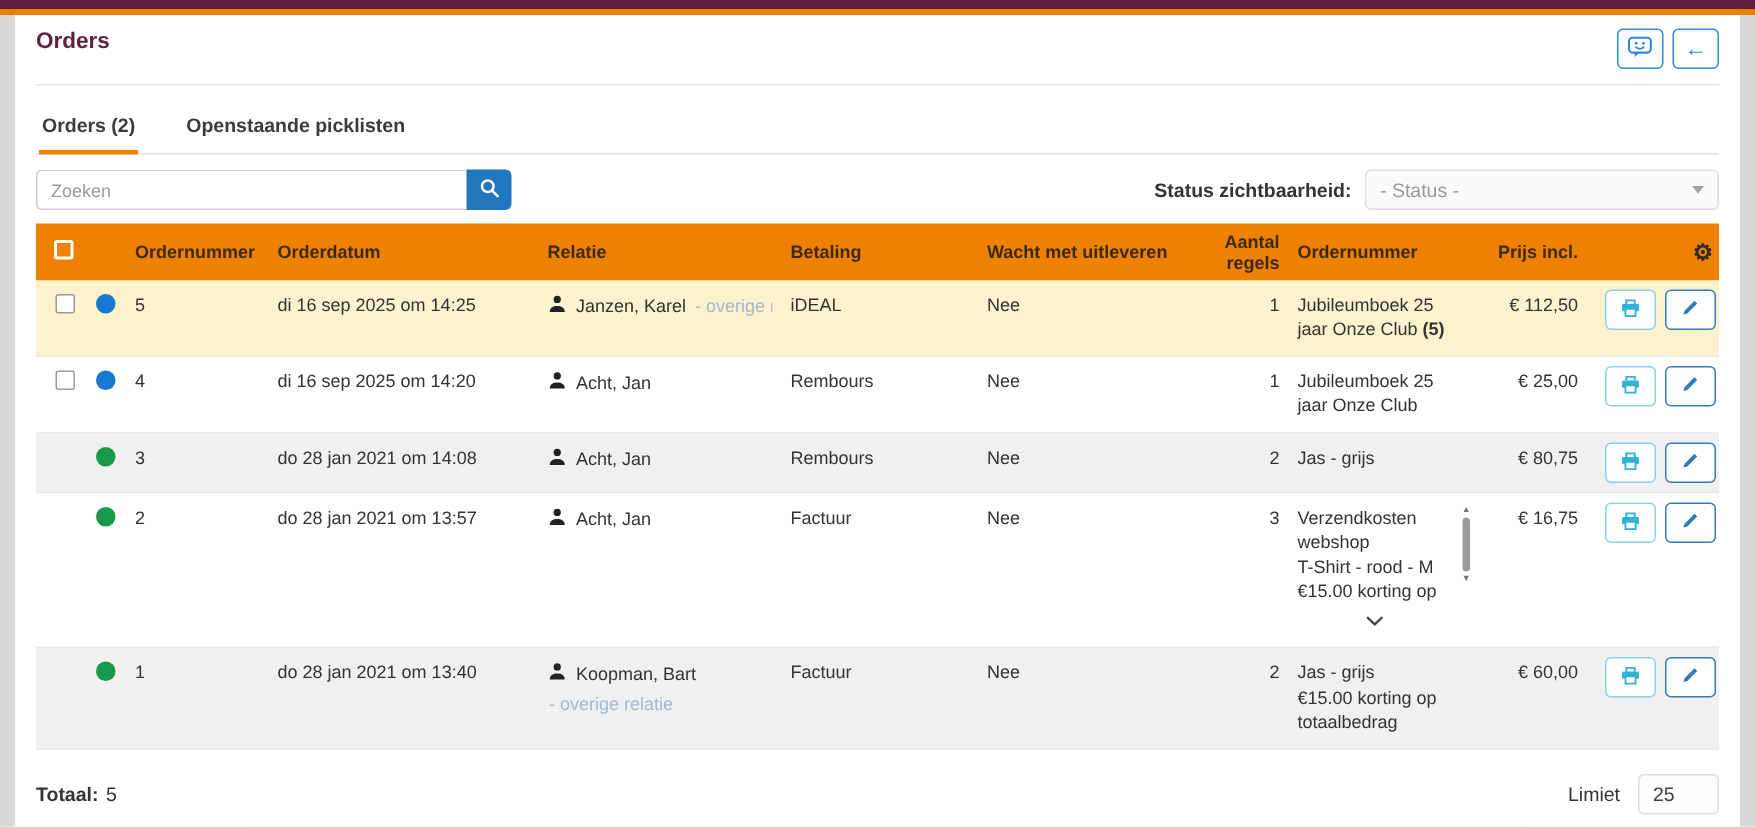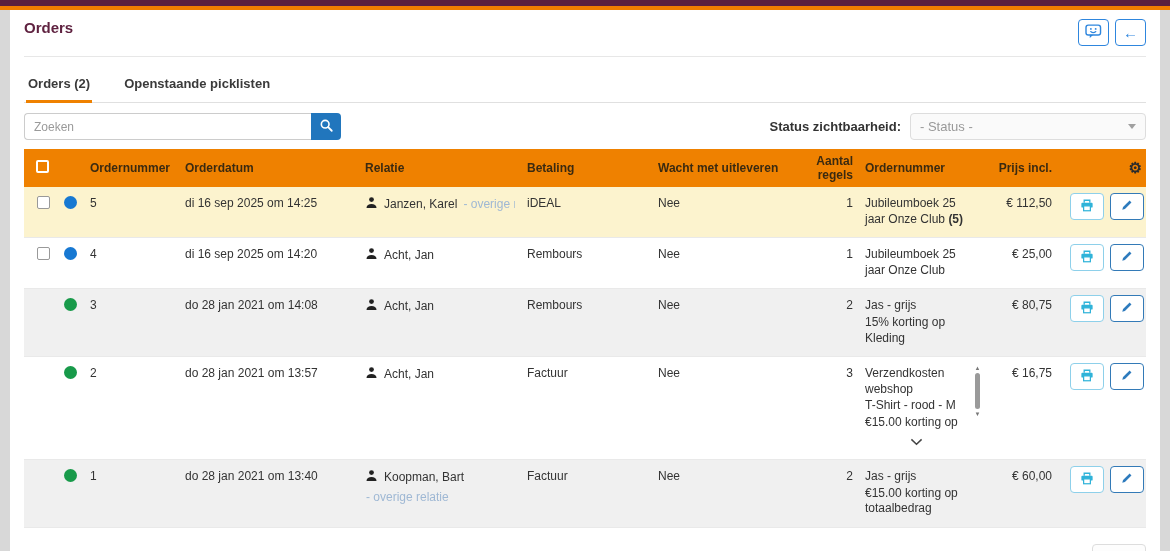--- a/index.html
+++ b/index.html
@@ -241,21 +241,20 @@
                   <path d="M1.6 13c0-2.9 2.4-4.3 5.4-4.3s5.4 1.4 5.4 4.3z" fill="#222"></path>
                 </svg></span>
               <span>Acht, Jan</span>
             </div>
           </div>
           <div class="cell">Rembours</div>
           <div class="cell">Nee</div>
           <div class="cell c-count">2</div>
           <div class="cell c-lines">
             <div class="ol-item">Jas - grijs</div>
-            <div class="ol-item">15% korting op Kleding</div>
           </div>
           <div class="cell c-price">€ 80,75</div>
           <div class="cell c-actions">
             <button class="act-btn act-print">
               <span><svg width="16" height="15" viewBox="0 0 16 16">
                   <path fill="none" stroke="#2fb3d9" stroke-width="1.4" d="M5 5V2.4h6V5"></path>
                   <rect x="2" y="5" width="12" height="5.2" rx="1" fill="#2fb3d9"></rect>
                   <rect x="4.4" y="8.4" width="7.2" height="5.2" fill="#fff" stroke="#2fb3d9" stroke-width="1.3"></rect>
                 </svg></span>
             </button>

